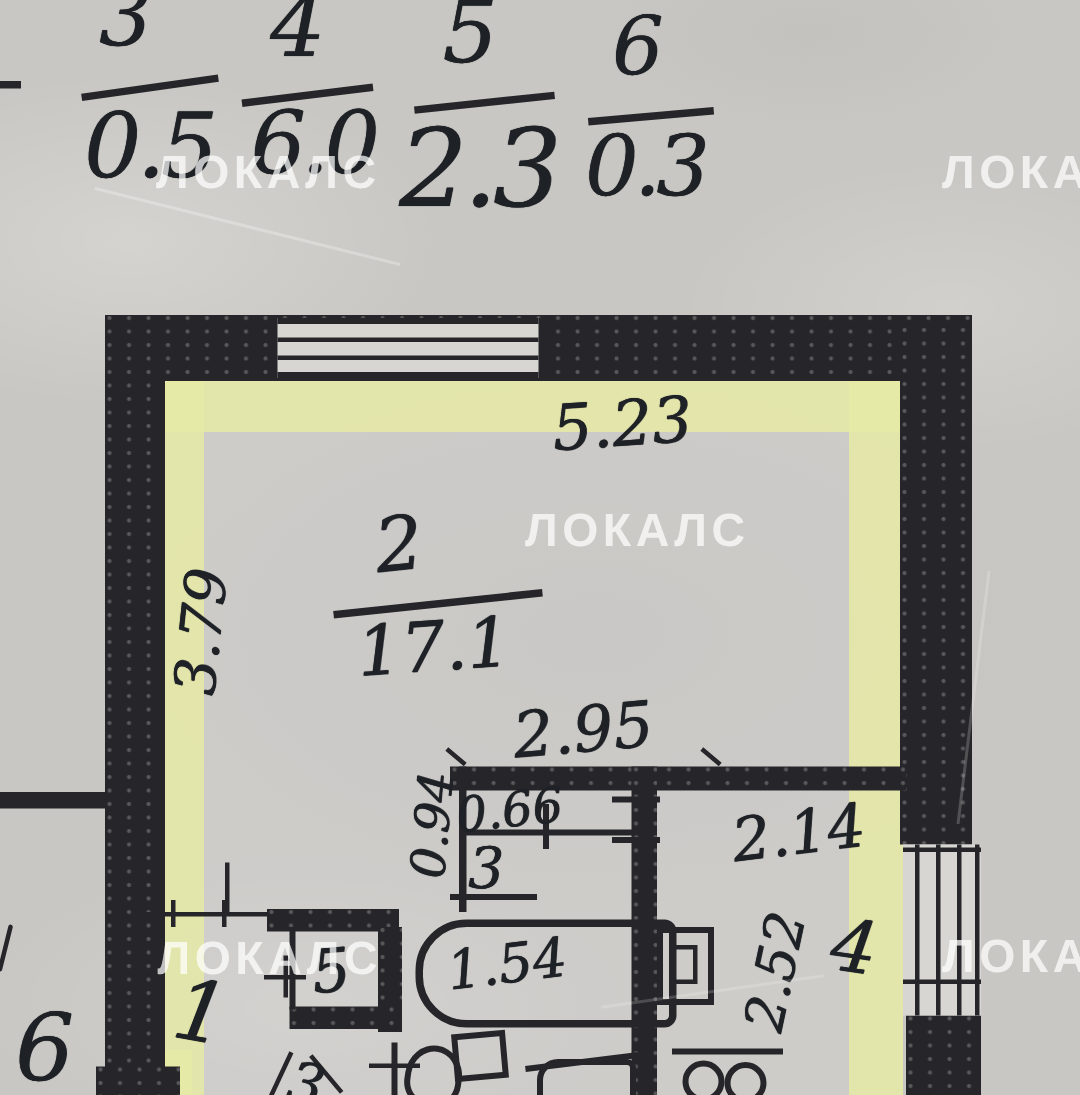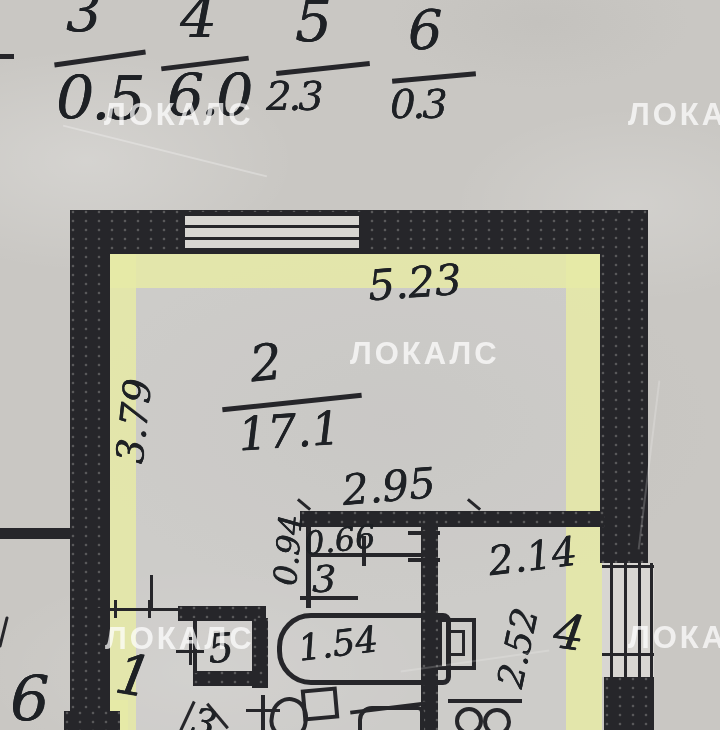--- a/index.html
+++ b/index.html
@@ -106,25 +106,25 @@
 <div class="ink" style="left:66px;top:-16px;font-size:56px;">3</div>
 <div class="line" style="left:54px;top:56px;width:92px;height:5px;transform:rotate(-8deg);"></div>
 <div class="ink" style="left:56px;top:68px;font-size:60px;letter-spacing:-3px;">0.5</div>
 
 <div class="ink" style="left:180px;top:-12px;font-size:58px;">4</div>
 <div class="line" style="left:161px;top:61px;width:88px;height:5px;transform:rotate(-7deg);"></div>
 <div class="ink" style="left:167px;top:66px;font-size:58px;letter-spacing:-3px;">6.0</div>
 
 <div class="ink" style="left:295px;top:-8px;font-size:58px;">5</div>
 <div class="line" style="left:276px;top:66px;width:94px;height:5px;transform:rotate(-6deg);"></div>
-<div class="ink" style="left:266px;top:76px;font-size:40px;letter-spacing:-3px;">2.3</div>
+<div class="ink" style="left:266px;top:76px;font-size:72px;letter-spacing:-3px;">2.3</div>
 
 <div class="ink" style="left:408px;top:4px;font-size:54px;">6</div>
 <div class="line" style="left:392px;top:75px;width:84px;height:5px;transform:rotate(-5deg);"></div>
-<div class="ink" style="left:390px;top:84px;font-size:40px;letter-spacing:-3px;">0.3</div>
+<div class="ink" style="left:390px;top:84px;font-size:56px;letter-spacing:-3px;">0.3</div>
 
 <div class="line" style="left:0px;top:54px;width:14px;height:5px;"></div>
 
 <div class="ink" style="left:368px;top:262px;font-size:42px;transform:rotate(-4deg);">5.23</div>
 <div class="ink" style="left:250px;top:338px;font-size:50px;transform:rotate(-6deg);">2</div>
 <div class="line" style="left:222px;top:400px;width:140px;height:5px;transform:rotate(-6deg);"></div>
 <div class="ink" style="left:238px;top:408px;font-size:46px;transform:rotate(-4deg);">17.1</div>
 <div class="ink" style="left:84px;top:402px;width:100px;font-size:38px;transform:rotate(-84deg);text-align:center;">3.79</div>
 <div class="ink" style="left:342px;top:466px;font-size:42px;transform:rotate(-5deg);">2.95</div>
 

